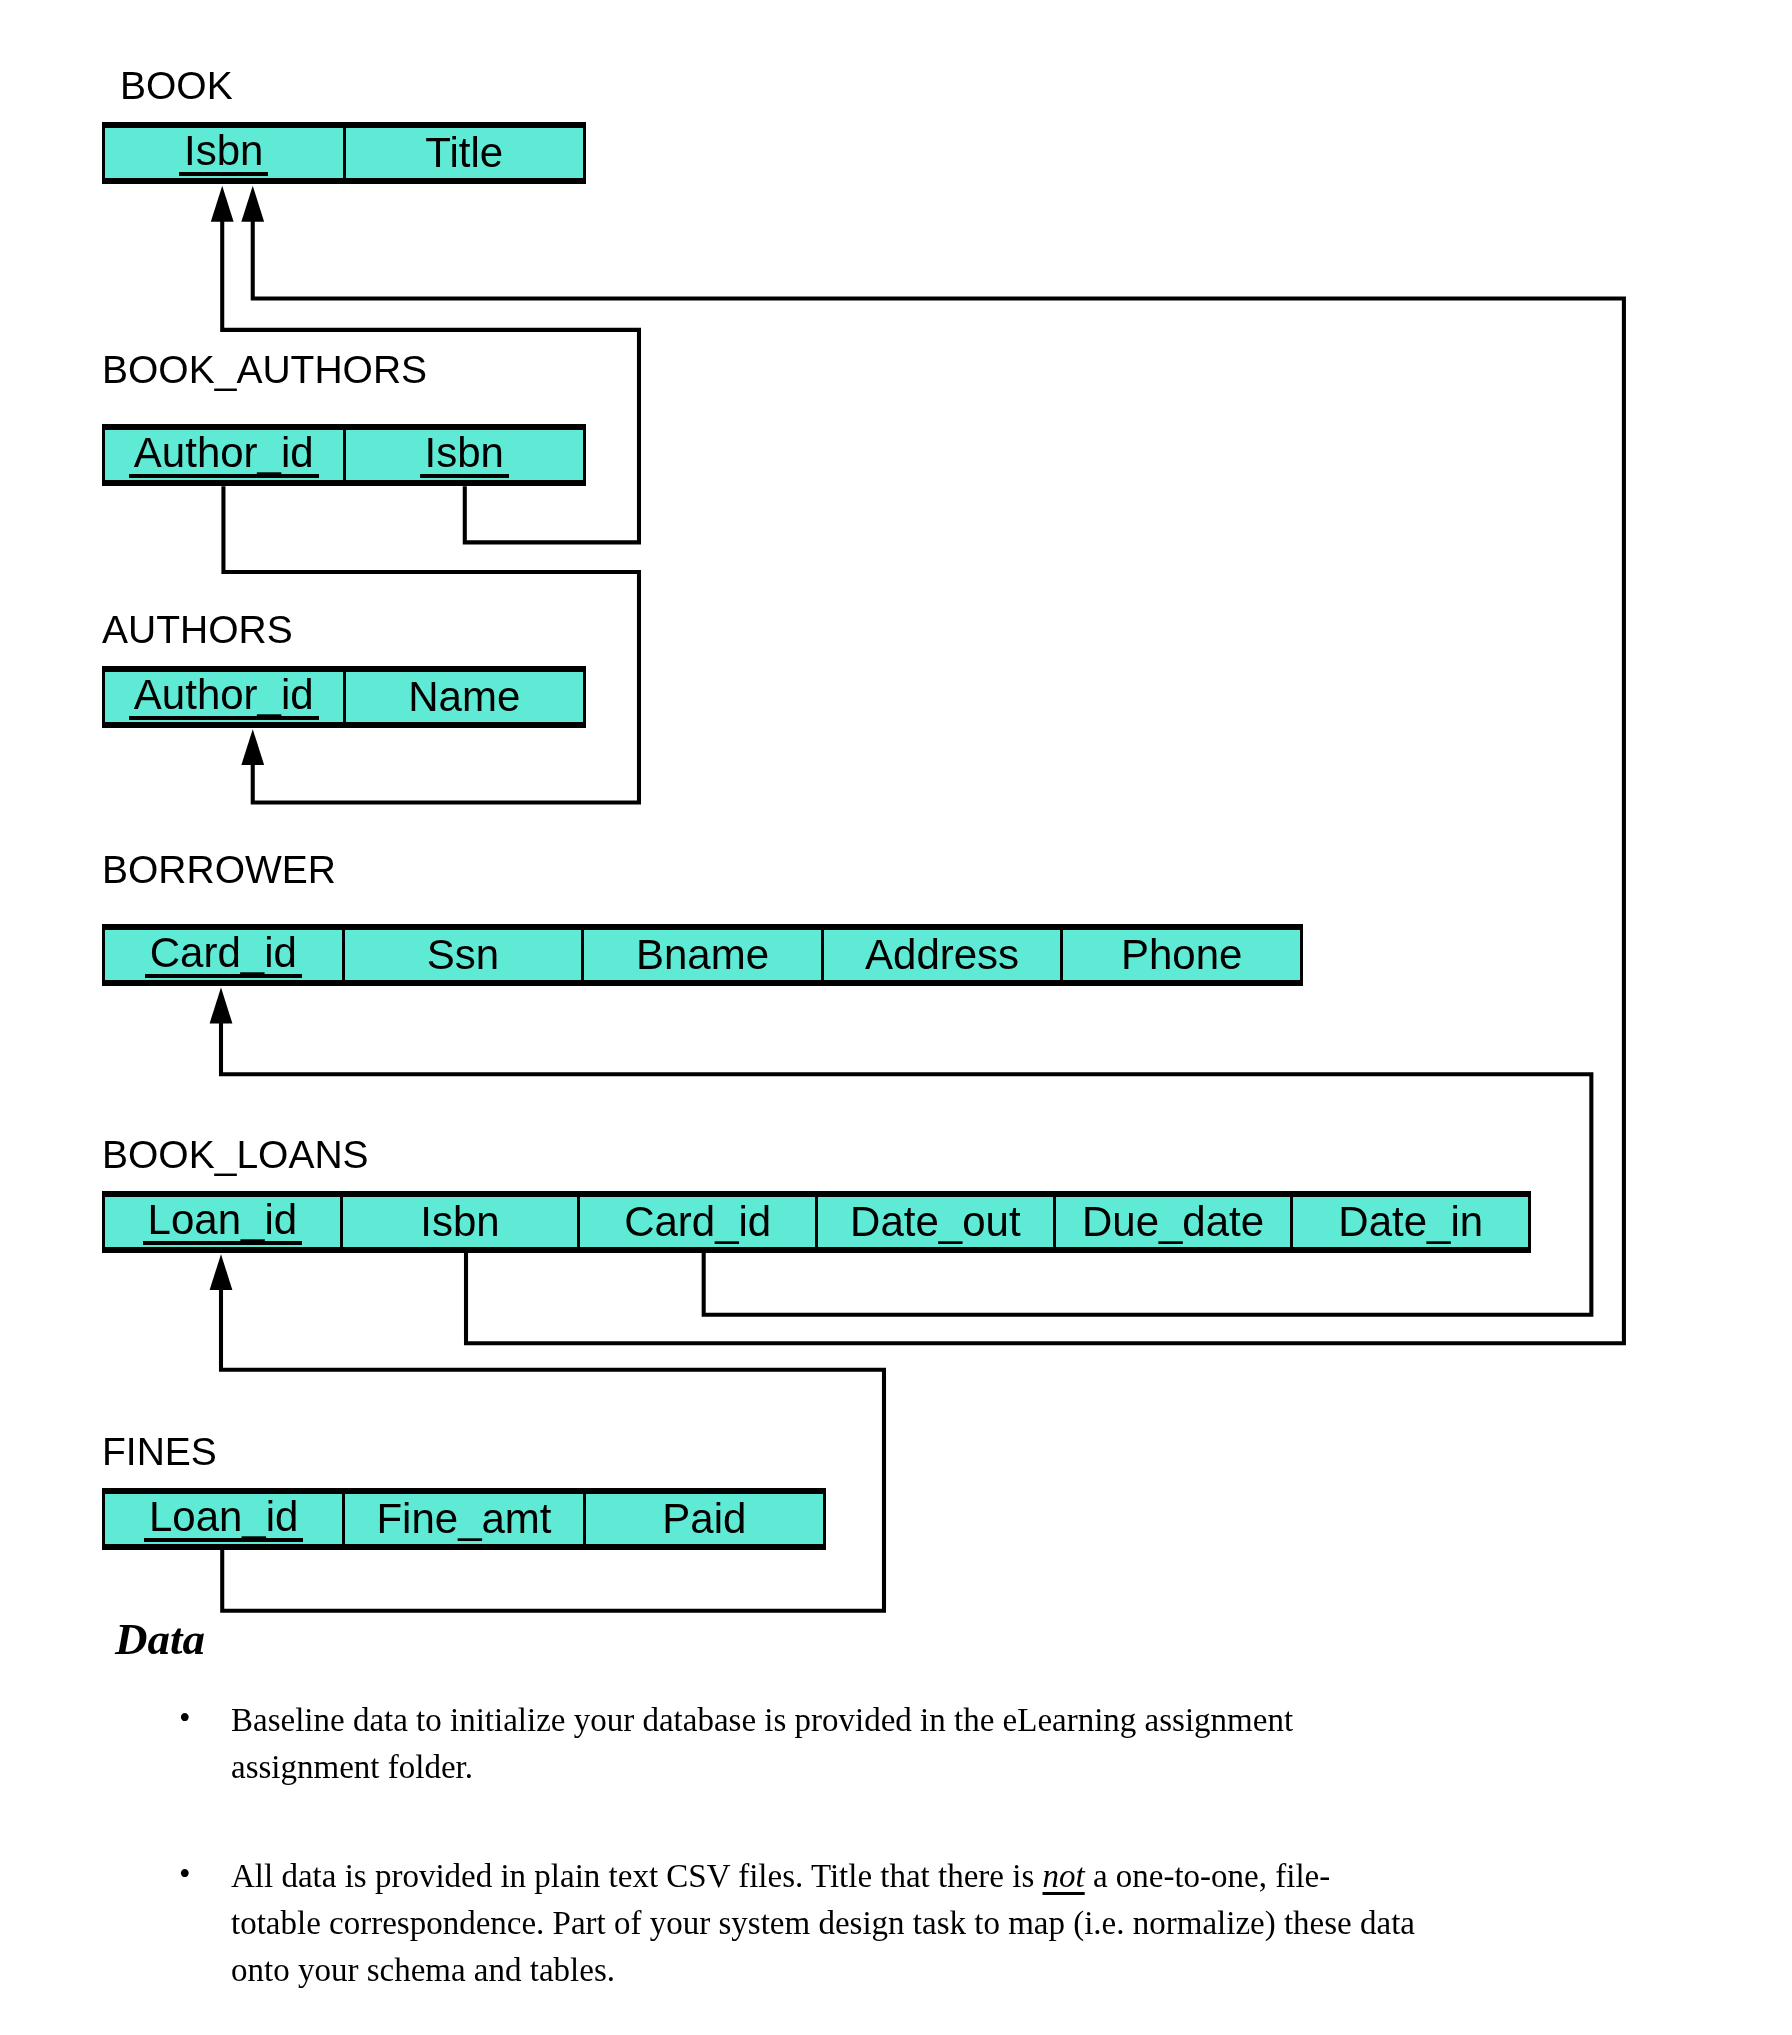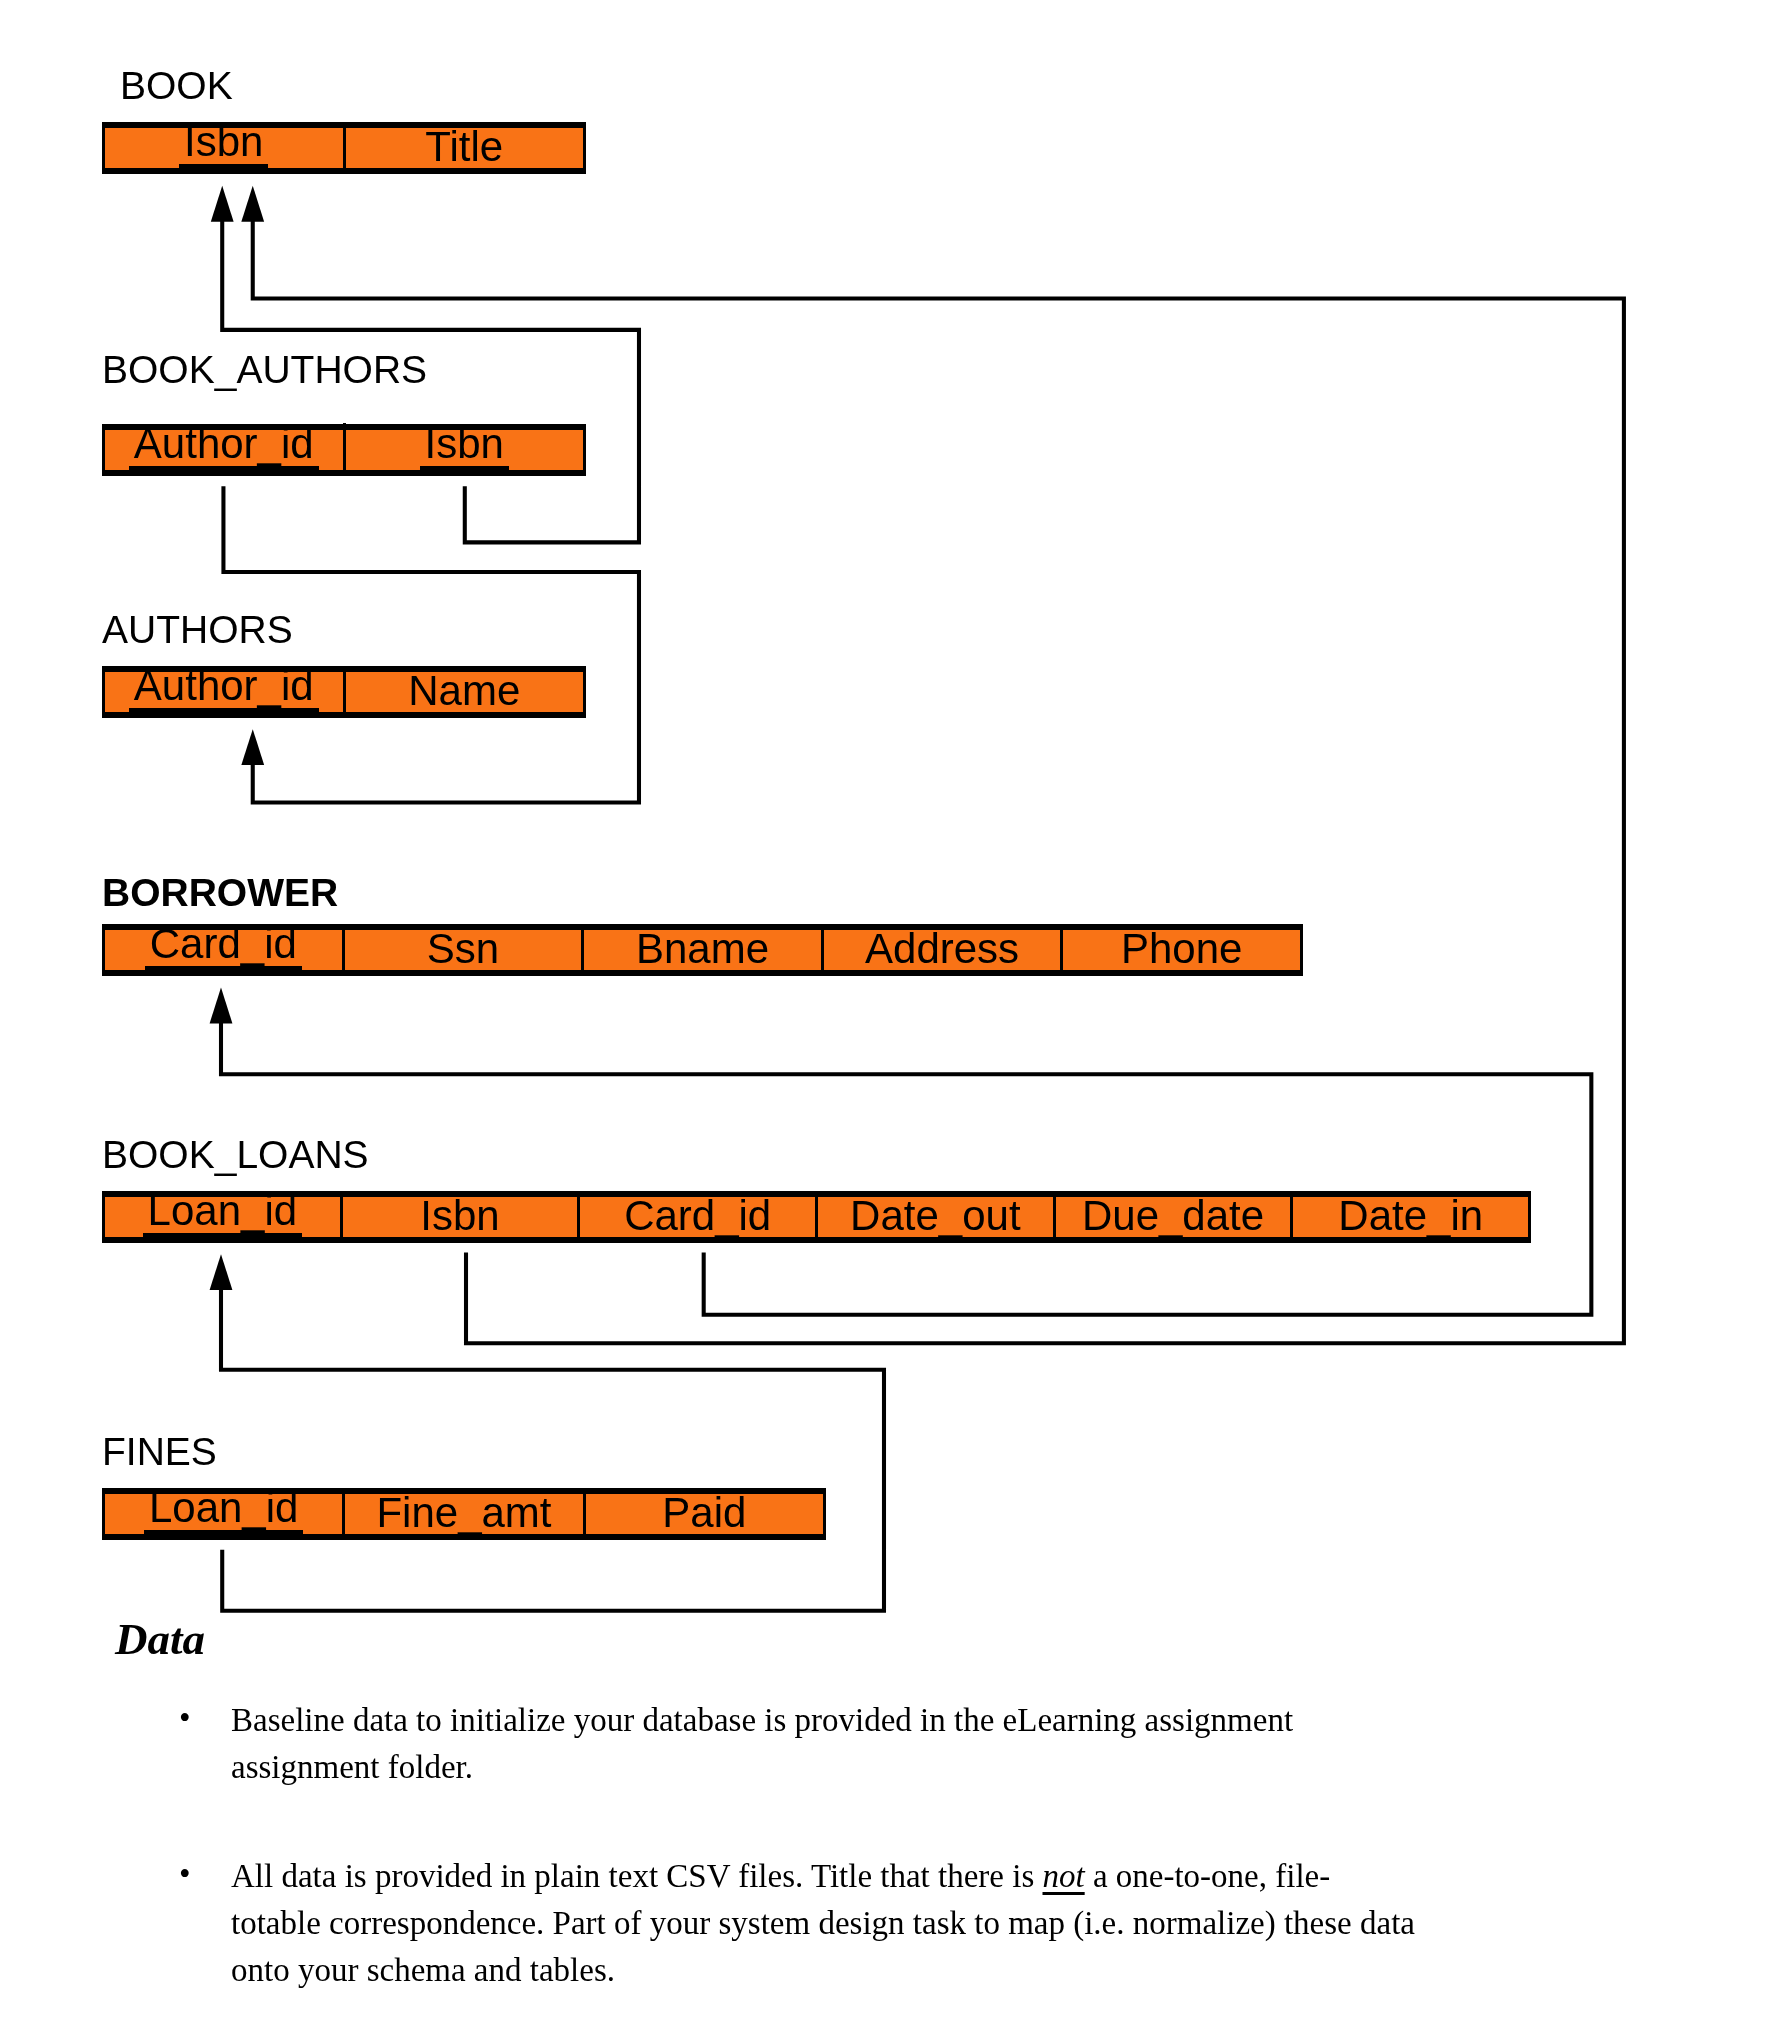--- a/index.html
+++ b/index.html
@@ -13,23 +13,22 @@
     color:#000;
     white-space:nowrap;
   }
   .trow{
     position:absolute;
     display:flex;
     box-sizing:border-box;
     border:3.7px solid #000;
     border-top-width:6.1px;
     border-bottom-width:6.1px;
-    background:#f97316;
-    height:52px;
-    align-items:flex-end;
+    background:#5eead4;
+    height:62px;
   }
   .tcell{
     flex:1 1 0;
     display:flex;
     align-items:center;
     justify-content:center;
     box-sizing:border-box;
     border-left:3.7px solid #000;
     font-family:"Liberation Sans",sans-serif;
     font-size:42px;
@@ -122,21 +121,21 @@
   <div class="tlabel" style="left:102px;top:608px;">AUTHORS</div>
   <div class="trow" style="left:102px;top:666px;width:484px;">
     <div class="tcell pk">
         <span class="cl">Author_id</span>
       </div>
     <div class="tcell">
         <span class="cl">Name</span>
       </div>
   </div>
 
-  <div class="tlabel" style="left:102px;top:871px;font-weight:bold;">BORROWER</div>
+  <div class="tlabel" style="left:102px;top:848px;">BORROWER</div>
   <div class="trow" style="left:102px;top:924px;width:1201px;">
     <div class="tcell pk">
         <span class="cl">Card_id</span>
       </div>
     <div class="tcell">
         <span class="cl">Ssn</span>
       </div>
     <div class="tcell">
         <span class="cl">Bname</span>
       </div>

